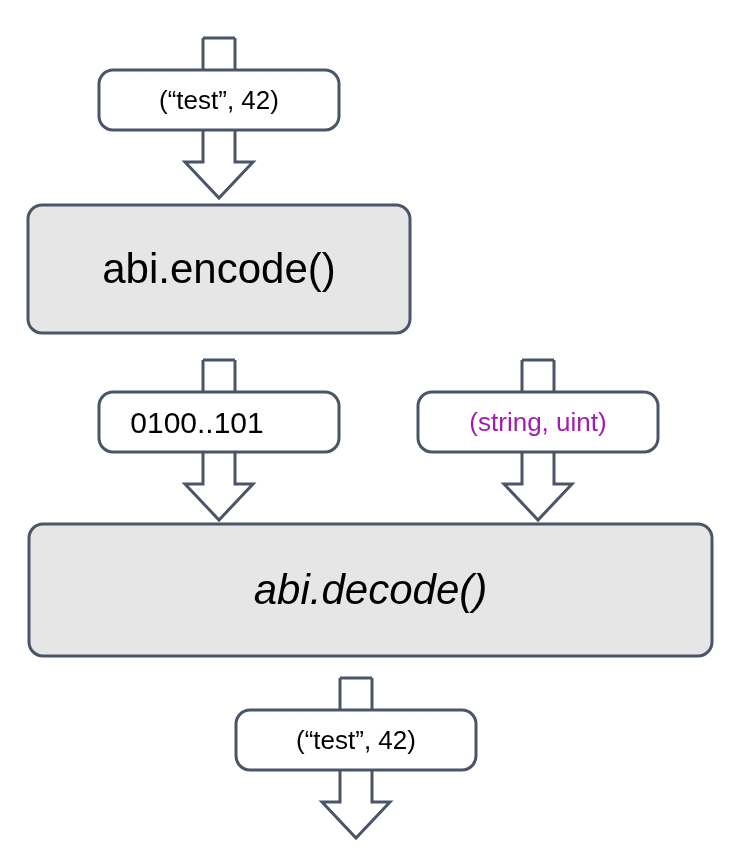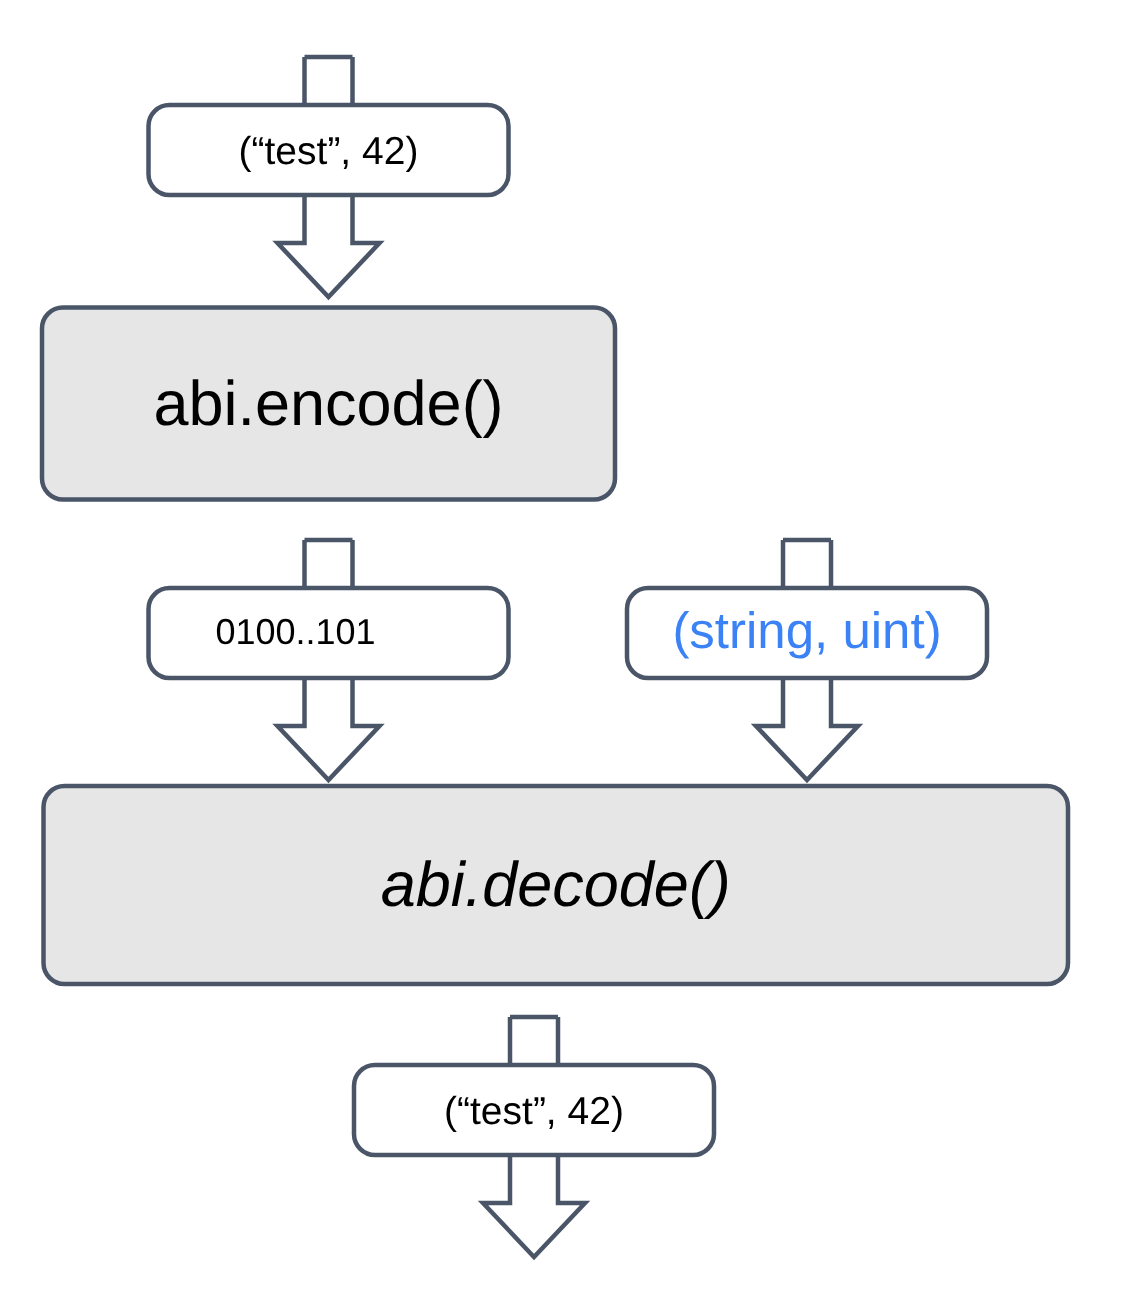--- a/index.html
+++ b/index.html
@@ -55,18 +55,18 @@
       <rect x="99" y="70" width="240" height="60" rx="14" ry="14" fill="#ffffff" stroke="#4a5568" stroke-width="3"></rect>
       <rect x="28" y="205" width="382" height="128" rx="14" ry="14" fill="#e6e6e6" stroke="#4a5568" stroke-width="3"></rect>
       <rect x="99" y="392" width="240" height="60" rx="14" ry="14" fill="#ffffff" stroke="#4a5568" stroke-width="3"></rect>
       <rect x="418" y="392" width="240" height="60" rx="14" ry="14" fill="#ffffff" stroke="#4a5568" stroke-width="3"></rect>
       <rect x="29" y="524" width="683" height="132" rx="14" ry="14" fill="#e6e6e6" stroke="#4a5568" stroke-width="3"></rect>
       <rect x="236" y="710" width="240" height="60" rx="14" ry="14" fill="#ffffff" stroke="#4a5568" stroke-width="3"></rect>
     </svg>
   <div id="labels">
       <div class="node-label label-small" style="left: 99px; top: 70px; width: 240px; height: 60px; font-size: 26px; color: rgb(0, 0, 0);">(“test”, 42)</div>
       <div class="node-label label-large" style="left: 28px; top: 205px; width: 382px; height: 128px; font-size: 42px; color: rgb(0, 0, 0);">abi.encode()</div>
-      <div class="node-label label-small" style="left: 99px; top: 392px; width: 196px; height: 60px; font-size: 24px; color: rgb(0, 0, 0);">0100..101</div>
-      <div class="node-label label-small" style="left: 418px; top: 392px; width: 240px; height: 60px; font-size: 34px; color: #3b82f6;">(string, uint)</div>
+      <div class="node-label label-small" style="left: 99px; top: 392px; width: 196px; height: 60px; font-size: 30px; color: rgb(0, 0, 0);">0100..101</div>
+      <div class="node-label label-small" style="left: 418px; top: 392px; width: 240px; height: 60px; font-size: 26px; color: #a21caf;">(string, uint)</div>
       <div class="node-label label-large" style="left: 29px; top: 524px; width: 683px; height: 132px; font-size: 42px; color: rgb(0, 0, 0); font-style: italic;">abi.decode()</div>
       <div class="node-label label-small" style="left: 236px; top: 710px; width: 240px; height: 60px; font-size: 26px; color: rgb(0, 0, 0);">(“test”, 42)</div>
     </div>
 </div>
 
 </body></html>

